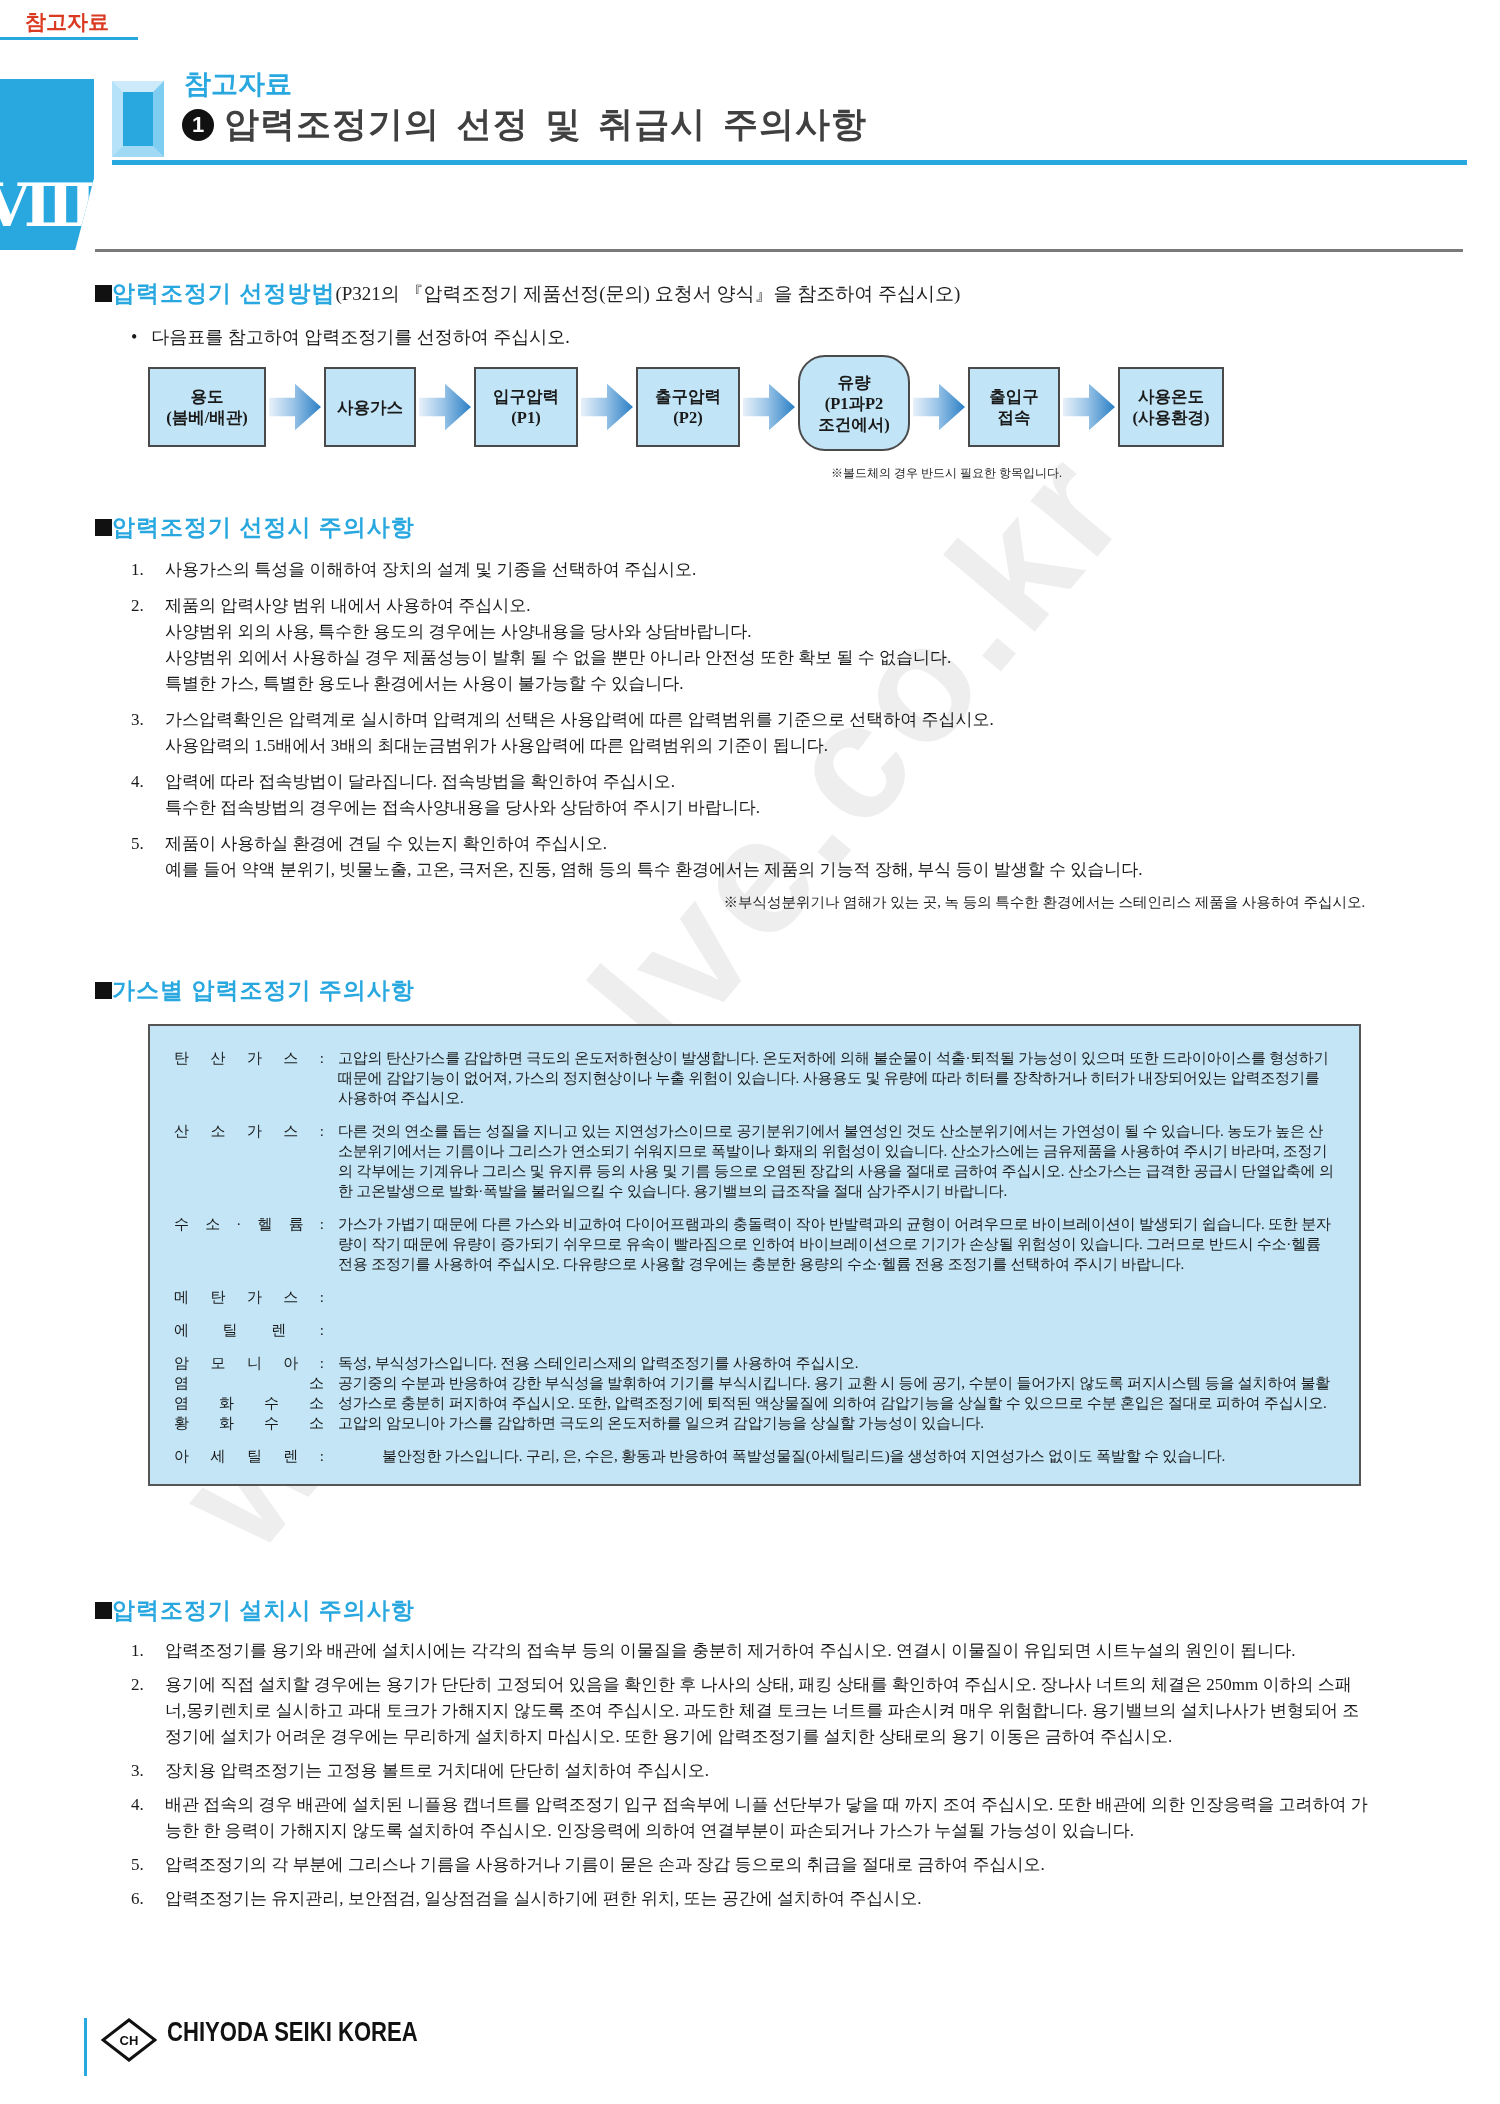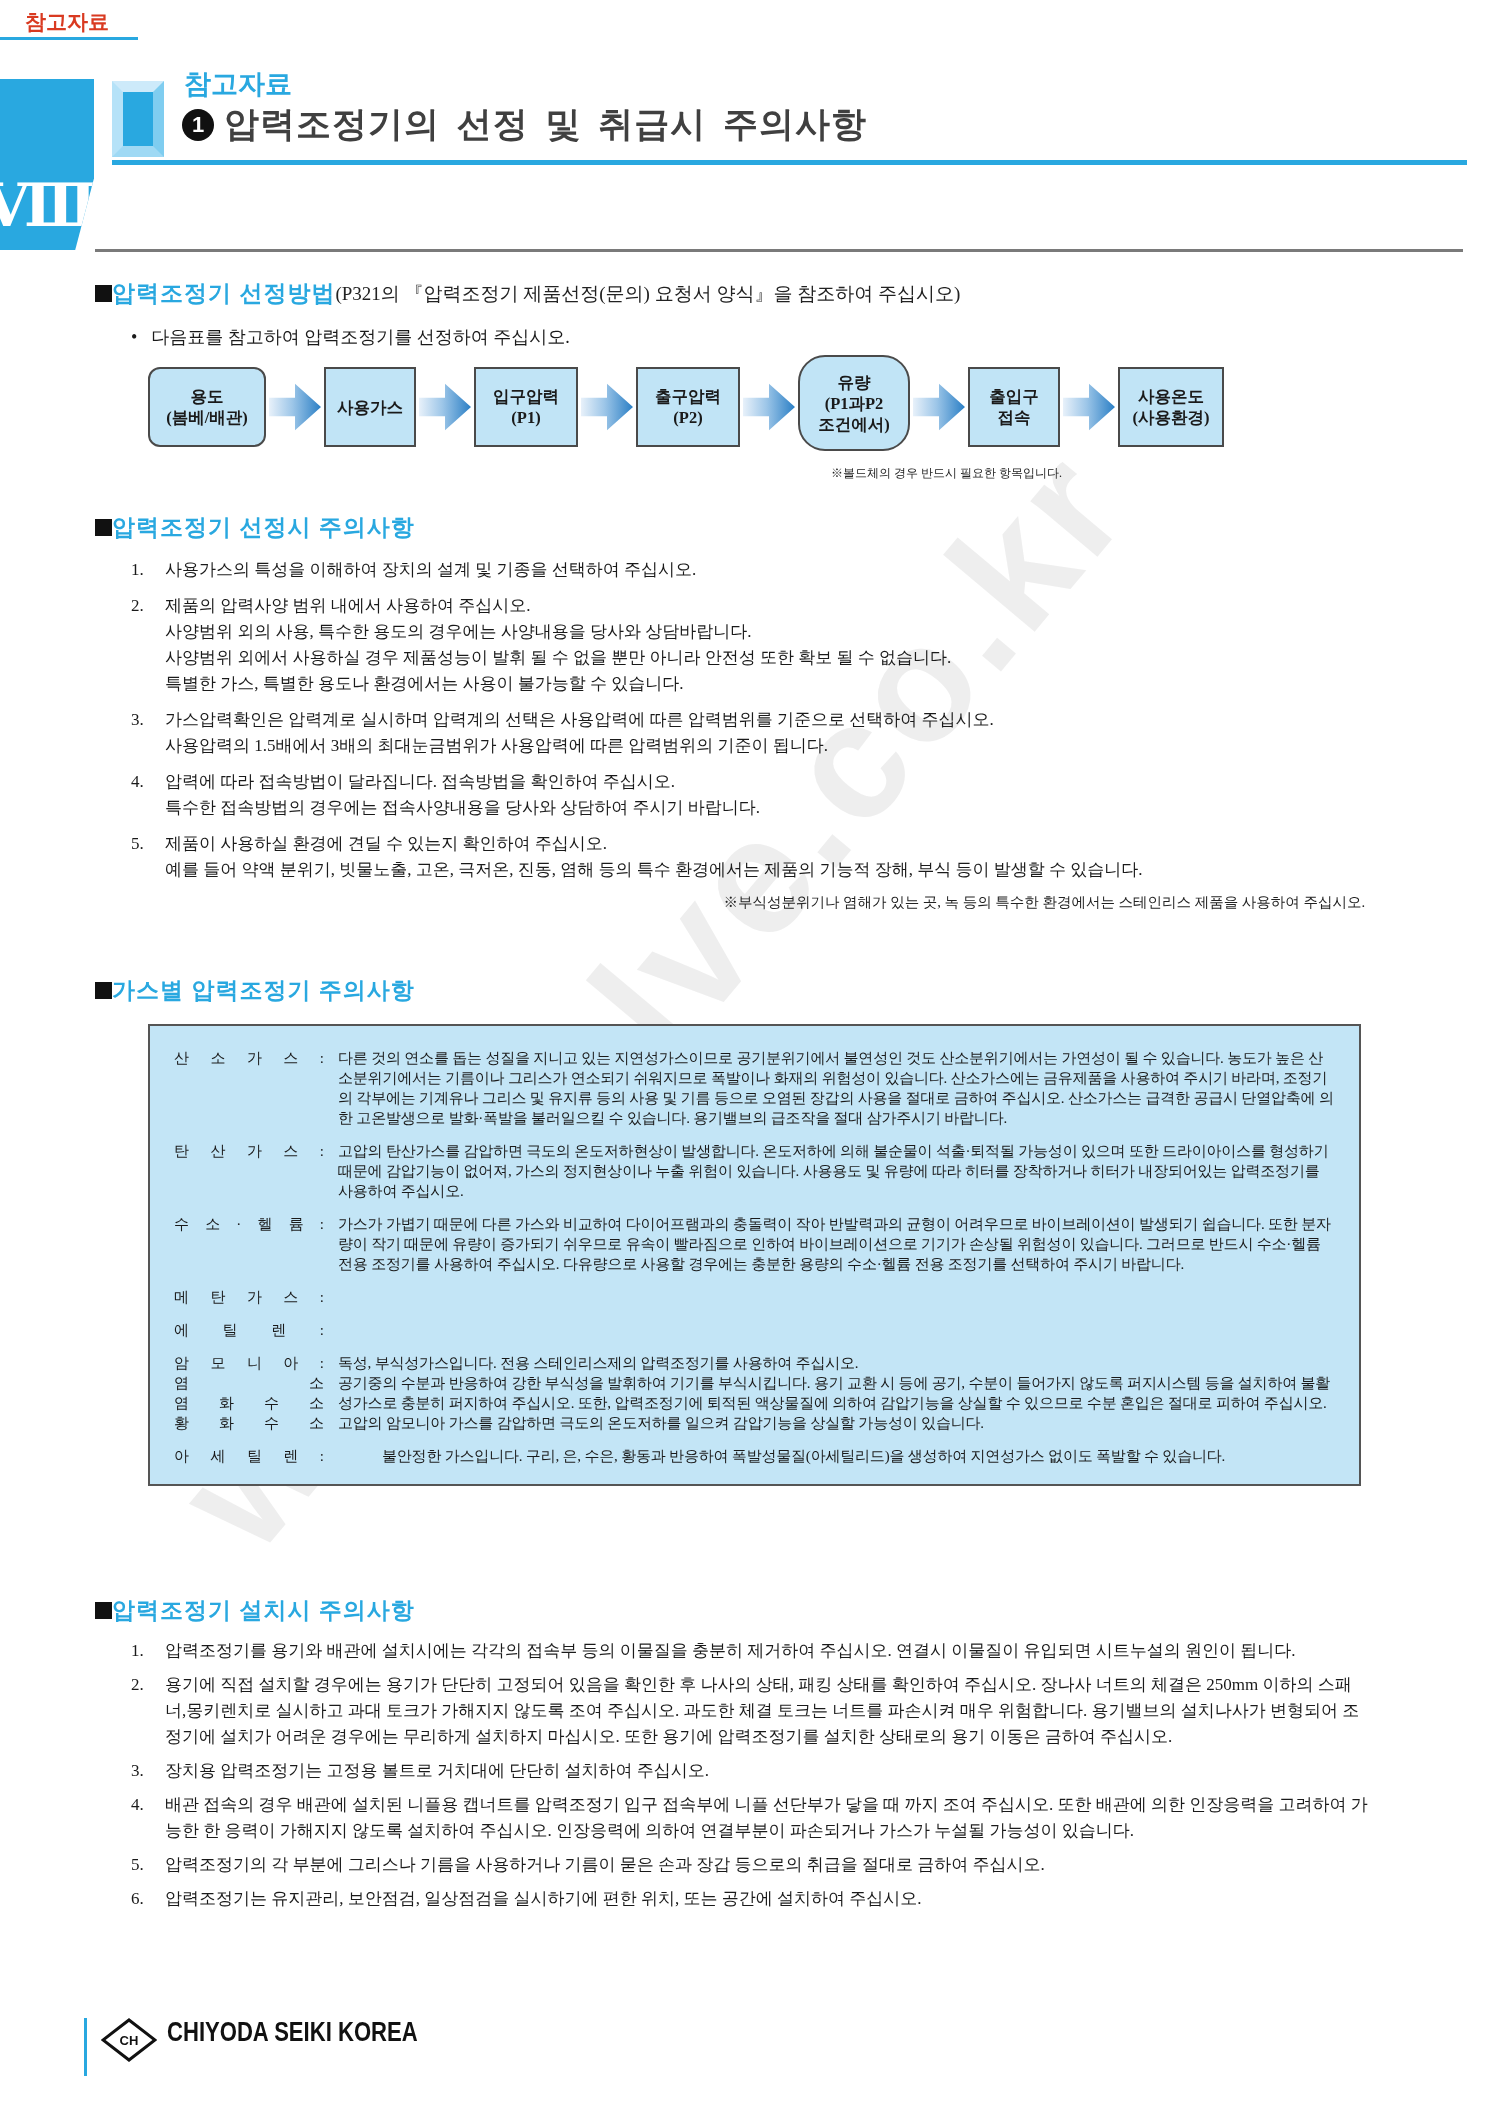--- a/index.html
+++ b/index.html
@@ -138,21 +138,21 @@
 <div class="layer section" style="top:278px;">
   <div class="sec-head">
     <span class="sec-bullet"></span>
     <span class="sec-title sans">압력조정기 선정방법</span>
     <span class="sec-suffix">(P321의 『압력조정기 제품선정(문의) 요청서 양식』을 참조하여 주십시오)</span>
   </div>
   <div class="bullet-line">
     <span class="dot">•</span><span>다음표를 참고하여 압력조정기를 선정하여 주십시오.</span>
   </div>
   <div class="flow">
-    <div class="flow-box" style="min-width:118px;border-radius:12px;">용도
+    <div class="flow-box" style="min-width:118px;">용도
 (봄베/배관)</div>
     <div class="flow-arrow"></div>
     <div class="flow-box">사용가스</div>
     <div class="flow-arrow"></div>
     <div class="flow-box" style="min-width:104px;">입구압력
 (P1)</div>
     <div class="flow-arrow"></div>
     <div class="flow-box" style="min-width:104px;">출구압력
 (P2)</div>
     <div class="flow-arrow"></div>
@@ -205,26 +205,26 @@
   <div class="side-note">※부식성분위기나 염해가 있는 곳, 녹 등의 특수한 환경에서는 스테인리스 제품을 사용하여 주십시오.</div>
 </div>
 
 <div class="layer section" style="top:975px;">
   <div class="sec-head">
     <span class="sec-bullet"></span>
     <span class="sec-title sans">가스별 압력조정기 주의사항</span>
   </div>
   <div class="gas-box">
     <div class="gas-row">
+      <div class="gas-label">탄 산 가 스 :</div>
+      <div class="gas-text">고압의 탄산가스를 감압하면 극도의 온도저하현상이 발생합니다. 온도저하에 의해 불순물이 석출·퇴적될 가능성이 있으며 또한 드라이아이스를 형성하기 때문에 감압기능이 없어져, 가스의 정지현상이나 누출 위험이 있습니다. 사용용도 및 유량에 따라 히터를 장착하거나 히터가 내장되어있는 압력조정기를 사용하여 주십시오.</div>
+    </div>
+    <div class="gas-row">
       <div class="gas-label">산 소 가 스 :</div>
       <div class="gas-text">다른 것의 연소를 돕는 성질을 지니고 있는 지연성가스이므로 공기분위기에서 불연성인 것도 산소분위기에서는 가연성이 될 수 있습니다. 농도가 높은 산소분위기에서는 기름이나 그리스가 연소되기 쉬워지므로 폭발이나 화재의 위험성이 있습니다. 산소가스에는 금유제품을 사용하여 주시기 바라며, 조정기의 각부에는 기계유나 그리스 및 유지류 등의 사용 및 기름 등으로 오염된 장갑의 사용을 절대로 금하여 주십시오. 산소가스는 급격한 공급시 단열압축에 의한 고온발생으로 발화·폭발을 불러일으킬 수 있습니다. 용기밸브의 급조작을 절대 삼가주시기 바랍니다.</div>
-    </div>
-    <div class="gas-row">
-      <div class="gas-label">탄 산 가 스 :</div>
-      <div class="gas-text">고압의 탄산가스를 감압하면 극도의 온도저하현상이 발생합니다. 온도저하에 의해 불순물이 석출·퇴적될 가능성이 있으며 또한 드라이아이스를 형성하기 때문에 감압기능이 없어져, 가스의 정지현상이나 누출 위험이 있습니다. 사용용도 및 유량에 따라 히터를 장착하거나 히터가 내장되어있는 압력조정기를 사용하여 주십시오.</div>
     </div>
     <div class="gas-row">
       <div class="gas-label">수 소 · 헬 륨 :</div>
       <div class="gas-text">가스가 가볍기 때문에 다른 가스와 비교하여 다이어프램과의 충돌력이 작아 반발력과의 균형이 어려우므로 바이브레이션이 발생되기 쉽습니다. 또한 분자량이 작기 때문에 유량이 증가되기 쉬우므로 유속이 빨라짐으로 인하여 바이브레이션으로 기기가 손상될 위험성이 있습니다. 그러므로 반드시 수소·헬륨 전용 조정기를 사용하여 주십시오. 다유량으로 사용할 경우에는 충분한 용량의 수소·헬륨 전용 조정기를 선택하여 주시기 바랍니다.</div>
     </div>
     <div class="gas-row">
       <div class="gas-label">메 탄 가 스 :</div>
     </div>
     <div class="gas-row">
       <div class="gas-label">에 틸 렌 :</div>

